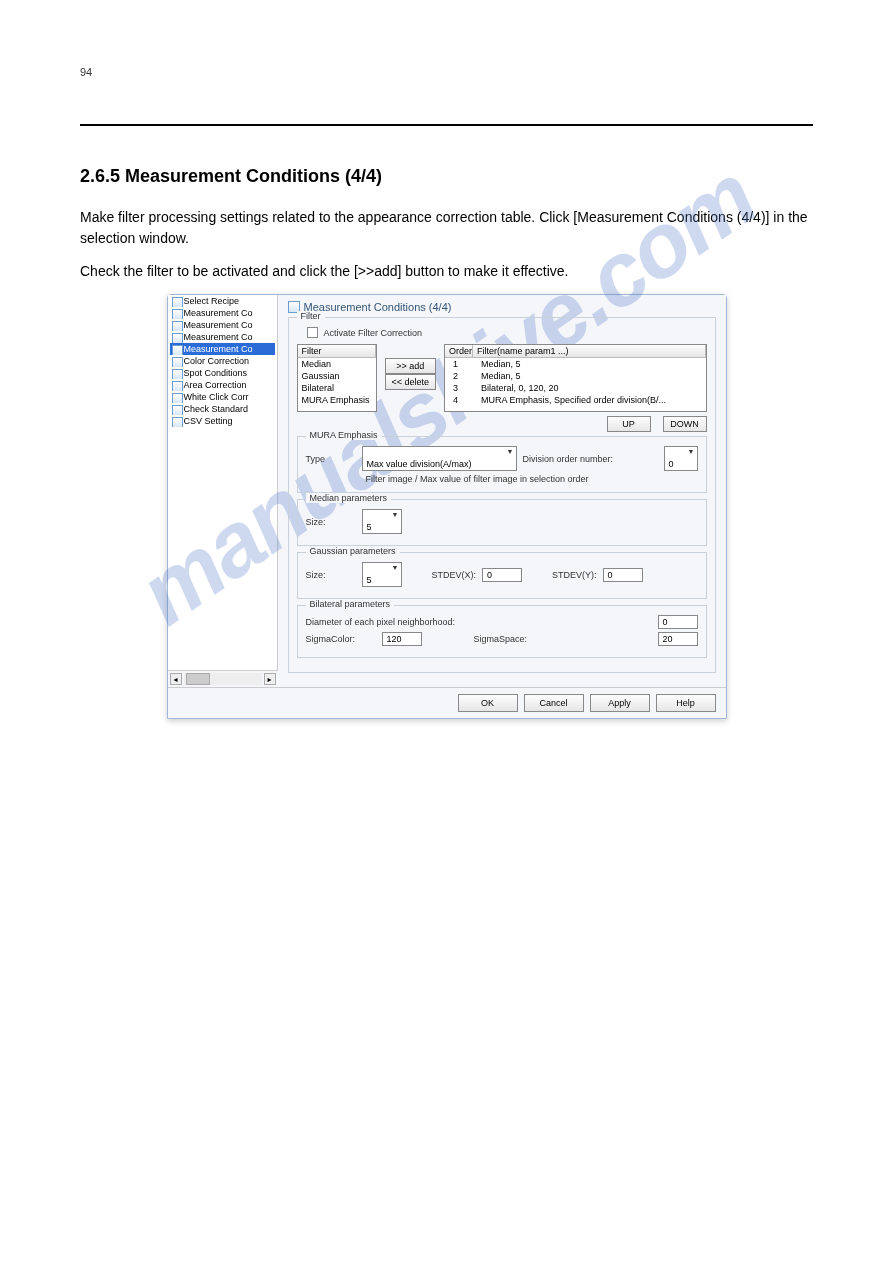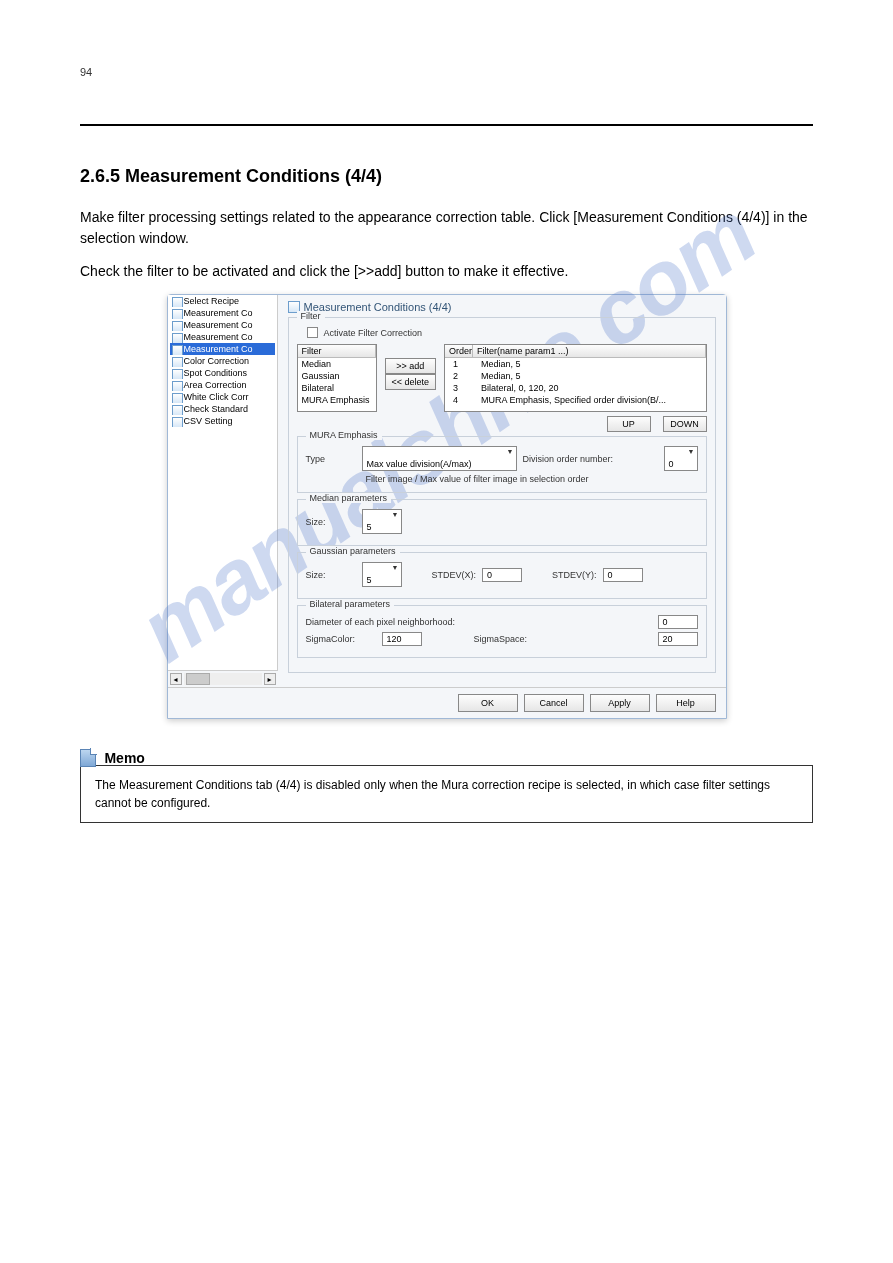--- a/index.html
+++ b/index.html
@@ -421,21 +421,14 @@
     </div>
 
     <div class="dialog-footer">
       <div class="btn">OK</div>
       <div class="btn">Cancel</div>
       <div class="btn">Apply</div>
       <div class="btn">Help</div>
     </div>
   </div>
 
-  <div class="memo-wrap">
-    <div>
-      <span class="memo-icon"></span>
-      <span class="memo-label" style="margin-left:0;">Memo</span>
-    </div>
-    <div class="memo-box">The Measurement Conditions tab (4/4) is disabled only when the Mura correction recipe is selected, in which case filter settings cannot be configured.</div>
-  </div>
 
 </div>
 
 </body></html>

